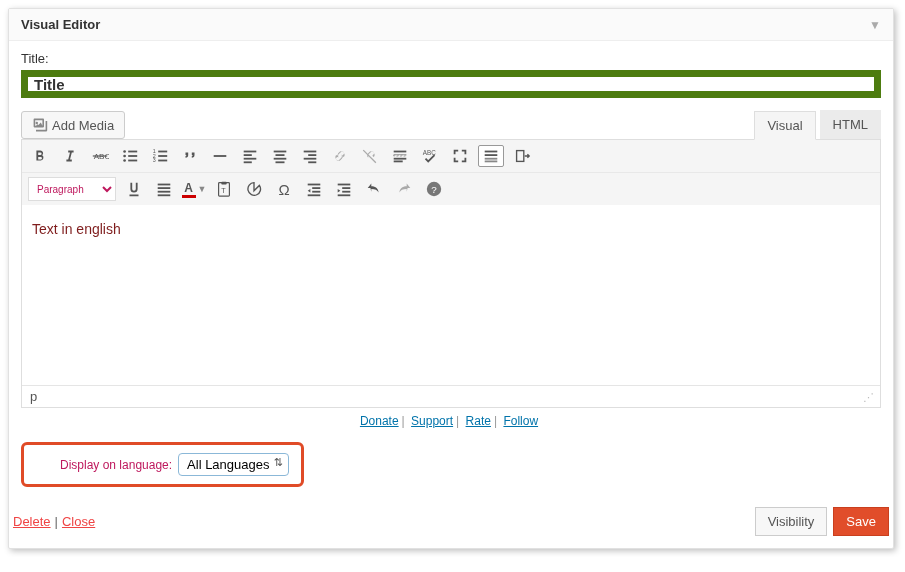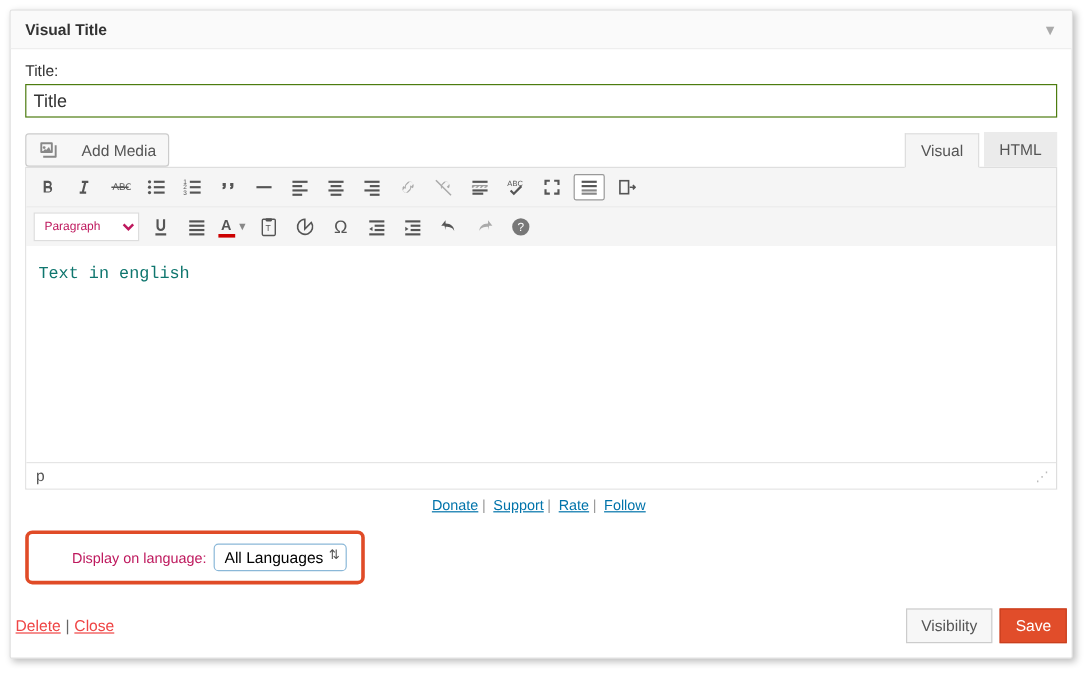--- a/index.html
+++ b/index.html
@@ -7,43 +7,43 @@
 
 .panel { width: 886px; border: 1px solid #e1e1e1; border-radius: 2px; background: #fff; box-shadow: 2px 2px 6px rgba(0,0,0,0.25); position: relative; }
 
 .panel-header { display: flex; justify-content: space-between; align-items: center; padding: 8px 12px; border-bottom: 1px solid #eee; background: #fafafa; }
 .panel-title { font-weight: bold; font-size: 13px; color: #333; }
 .collapse-arrow { color: #aaa; font-size: 12px; cursor: pointer; }
 
 .panel-body { padding: 10px 12px 12px 12px; }
 
 .title-label { display: block; margin-bottom: 4px; font-size: 13px; }
-.title-input { width: 100%; border: 1px solid #4d7c0f; padding: 4px 6px; font-size: 15px; color: #333; background: #fff; height: 28px; }
+.title-input { width: 100%; border: 7px solid #4d7c0f; padding: 4px 6px; font-size: 15px; color: #333; background: #fff; height: 28px; font-weight: bold; }
 
 .media-row { display: flex; justify-content: space-between; align-items: flex-end; margin-top: 12px; }
-.add-media-btn { display: inline-flex; align-items: center; gap: 20px; border: 1px solid #ccc; background: #f7f7f7; padding: 5px 10px; border-radius: 3px; font-size: 13px; cursor: pointer; color: #555; }
+.add-media-btn { display: inline-flex; align-items: center; gap: 4px; border: 1px solid #ccc; background: #f7f7f7; padding: 5px 10px; border-radius: 3px; font-size: 13px; cursor: pointer; color: #555; }
 .add-media-btn svg { width: 16px; height: 16px; }
 
 .tabs { display: flex; gap: 4px; }
 .tab { padding: 6px 12px; font-size: 13px; cursor: pointer; border: 1px solid transparent; color: #555; background: #ebebeb; }
 .tab.active { background: #f5f5f5; border: 1px solid #dedede; border-bottom-color: #f5f5f5; position: relative; top: 1px; }
 
 .editor-wrap { border: 1px solid #dedede; margin-top: 0; }
 
 .toolbar { background: #f5f5f5; border-bottom: 1px solid #e8e8e8; padding: 4px 6px; display: flex; flex-wrap: wrap; gap: 6px; align-items: center; }
 .toolbar-row2 { border-bottom: none; }
 
 .tbtn { width: 24px; height: 24px; display: inline-flex; align-items: center; justify-content: center; cursor: pointer; color: #555; border-radius: 2px; }
 .tbtn svg { width: 18px; height: 18px; fill: #555; }
 .tbtn.muted svg { fill: #aaa; }
 .tbtn.box { border: 1px solid #999; background: #fff; width: 26px; height: 22px; }
 
 .para-select { border: 1px solid #ddd; background: #fff; font-size: 10px; height: 24px; padding: 0 4px; width: 88px; color: #be185d; }
 
-.editor-area { min-height: 180px; padding: 16px 10px; font-family: Liberation Mono, monospace; font-size: 14px; color: #0f766e; background: #fff; outline: none; }
+.editor-area { min-height: 180px; padding: 16px 10px; font-family: Liberation Sans, sans-serif; font-size: 14px; color: #7f1d1d; background: #fff; outline: none; }
 
 .status-bar { border-top: 1px solid #e5e5e5; padding: 3px 8px; font-size: 13px; color: #555; display:flex; justify-content:space-between; align-items:flex-end; background:#fff; }
 .resize-handle { color:#bbb; font-size:11px; letter-spacing:-2px; cursor:nwse-resize;}
 
 .footer-links { text-align: center; margin-top: 6px; margin-right: 4px; font-size: 12px; color: #666; }
 .footer-links a { color: #0073aa; text-decoration: underline; cursor:pointer; }
 .footer-links .sep { color: #999; margin: 0 3px; }
 
 .lang-row { margin-top: 14px; display:inline-flex; align-items:center; gap:6px; border: 3px solid #e04b27; border-radius:6px; padding: 8px 12px 8px 6px; }
 .lang-label { font-size: 12px; color:#be185d;margin-left:30px; }
@@ -59,21 +59,21 @@
 .action-btns { display:flex; gap:6px; }
 .btn { padding:6px 12px; border-radius:0; font-size:13px; cursor:pointer; border:1px solid #ccc; background:#f7f7f7; color:#555;}
 .btn-primary { background:#e14d2a; border-color:#c93f1e; color:#fff; font-weight:500;}
 </style>
 </head>
 <body>
 
 <div class="panel">
 
   <div class="panel-header">
-    <span class="panel-title">Visual Title</span>
+    <span class="panel-title">Visual Editor</span>
     <span class="collapse-arrow">▼</span>
   </div>
 
   <div class="panel-body">
 
     <label class="title-label">Title:</label>
     <input type="text" class="title-input" value="Title" style="">
 
     <div class="media-row">
       <button class="add-media-btn">

